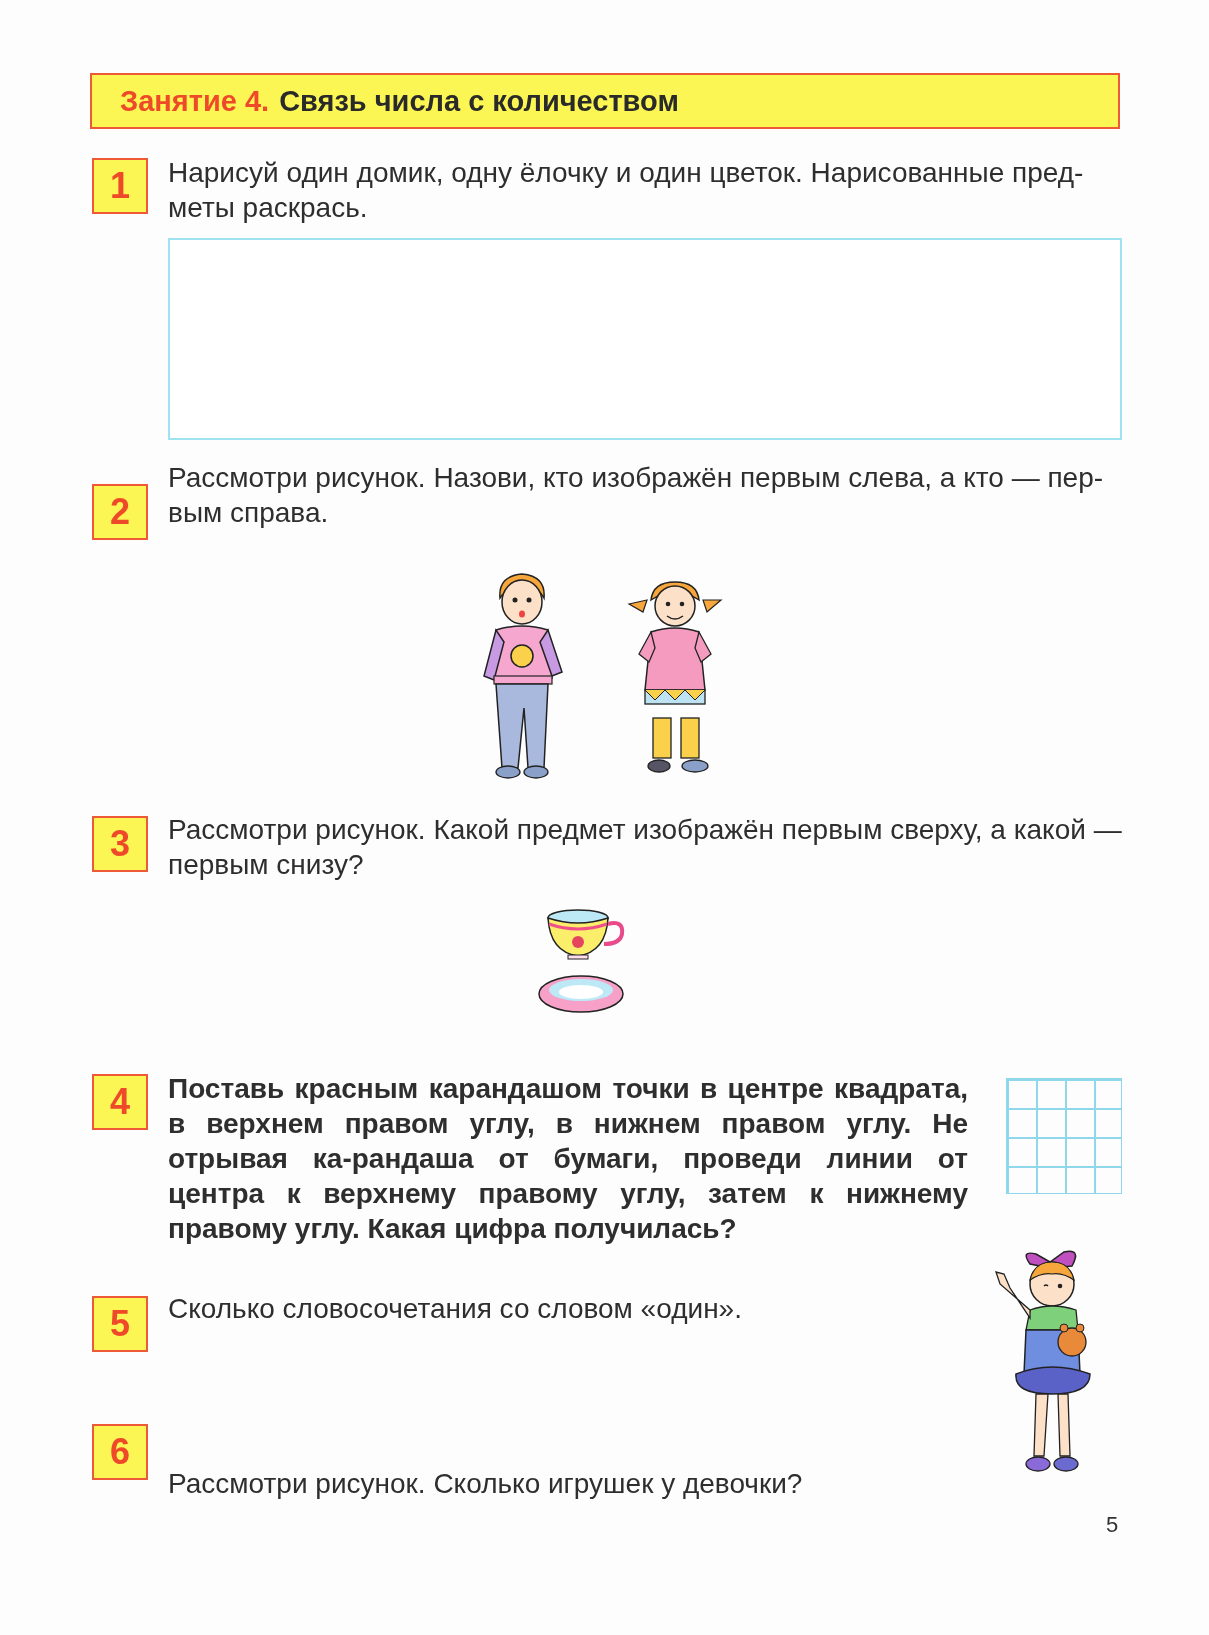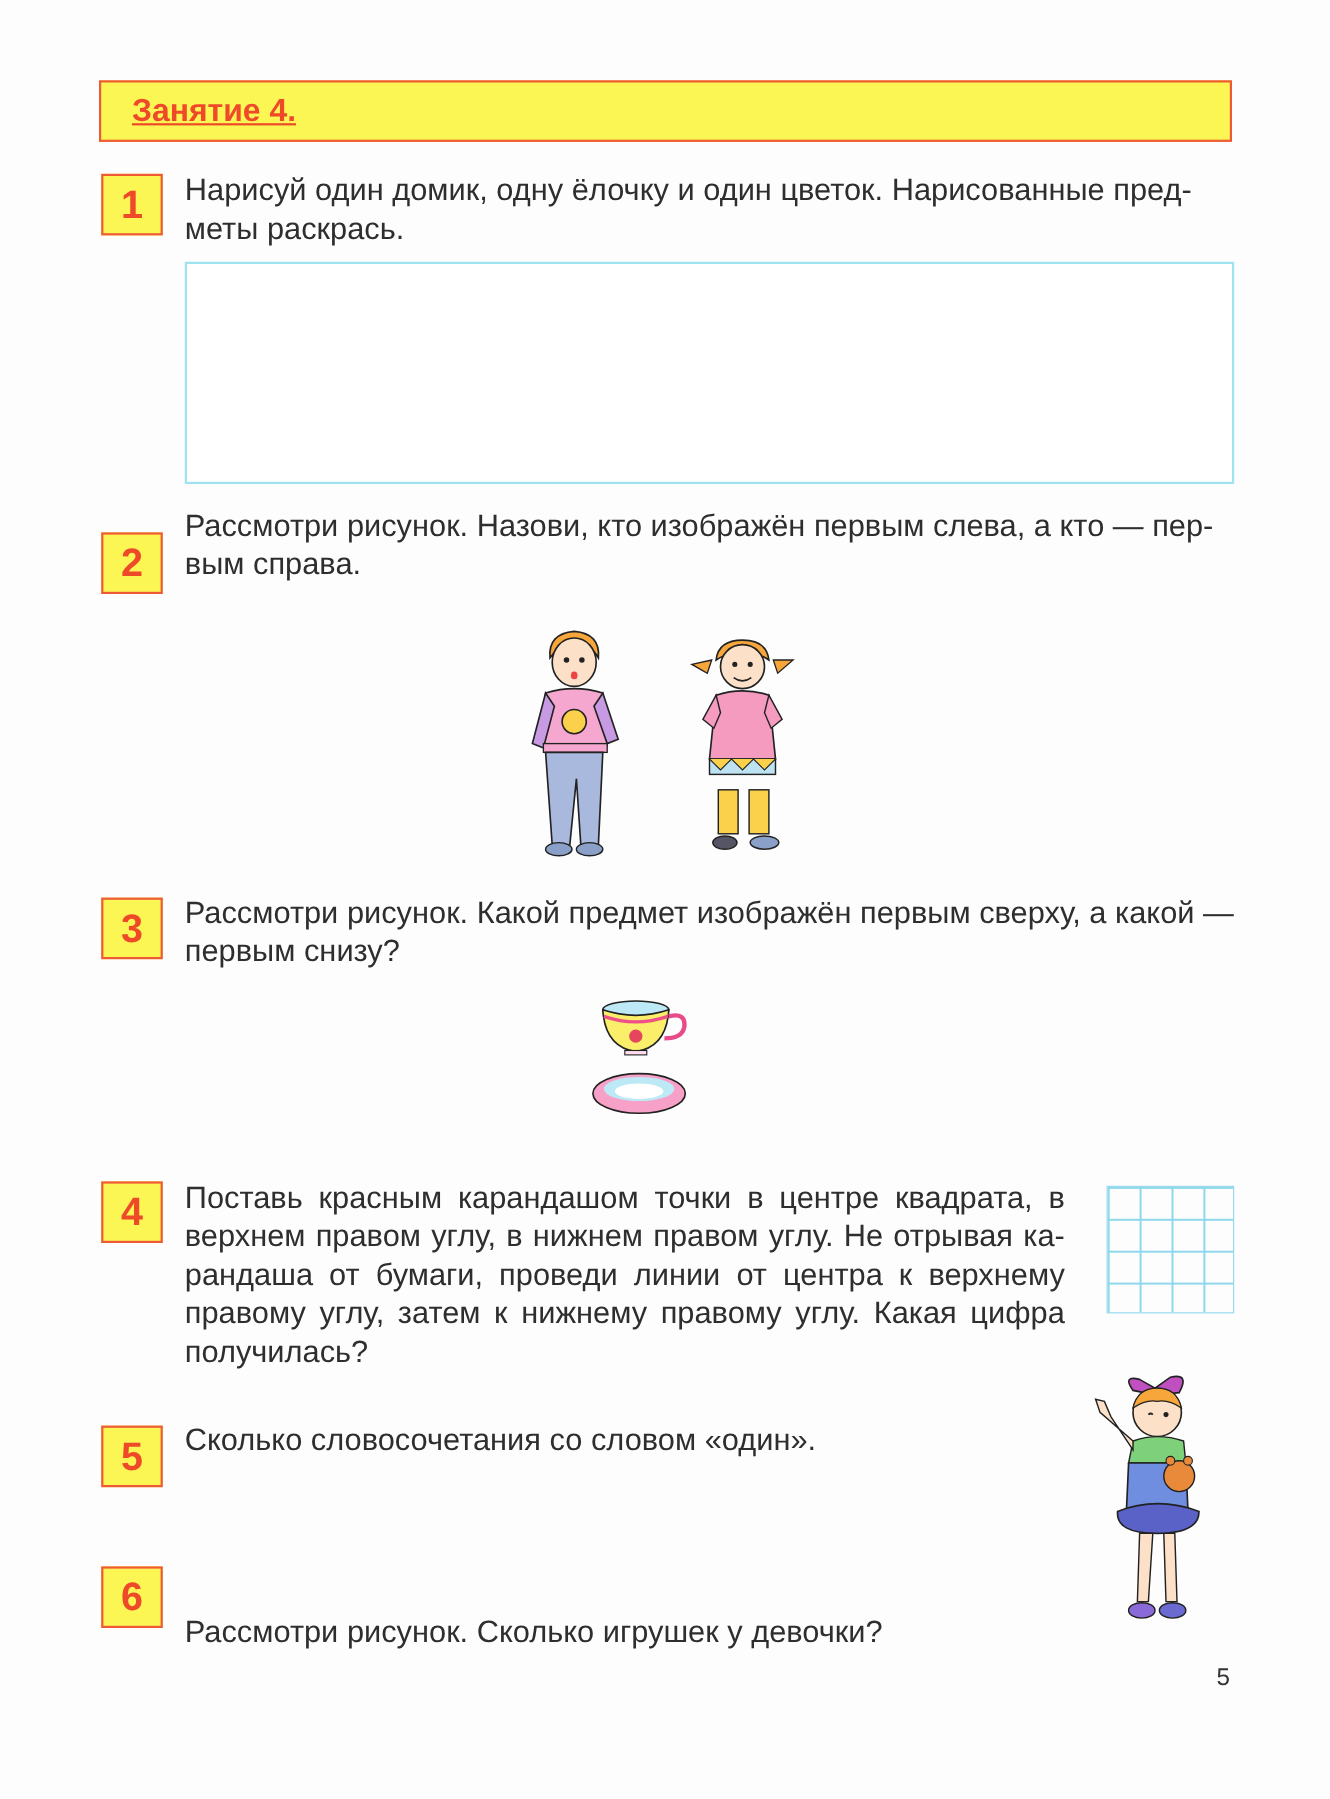--- a/index.html
+++ b/index.html
@@ -14,38 +14,38 @@
   .header-bar {
     position: absolute; left: 90px; top: 73px;
     width: 1030px; height: 56px;
     background: #fbf654;
     border: 2px solid #ee5a35;
     box-sizing: border-box;
     display: flex; align-items: center;
     padding-left: 28px;
     font-size: 29px; font-weight: bold;
   }
-  .header-num { color: #ee4a2a; margin-right: 10px; text-decoration: underline; }
+  .header-num { color: #ee4a2a; margin-right: 10px; }
   .header-title { color: #2a2a2a; }
 
   .task-badge {
     position: absolute; left: 92px;
     width: 56px; height: 56px;
     background: #fbf654;
     border: 2px solid #ee5a35;
     box-sizing: border-box;
     display: flex; align-items: center; justify-content: center;
     color: #ee4a2a; font-weight: bold; font-size: 36px;
   }
   .task-text {
     position: absolute; left: 168px;
     font-size: 28px; line-height: 35px;
     color: #2e2e2e;
   }
-  .task-text.justify { text-align: justify; }
+  .task-text.justify { text-align: justify; font-weight: bold; }
 
   .draw-box {
     position: absolute; left: 168px; top: 238px;
     width: 954px; height: 202px;
     border: 2px solid #9fe3f0;
     box-sizing: border-box;
     background: #fff;
   }
 
   .grid {
@@ -63,20 +63,21 @@
     position: absolute; left: 1106px; top: 1512px;
     font-size: 22px; color: #333;
   }
   svg { position: absolute; overflow: visible; }
 </style>
 </head>
 <body>
 
 <div class="header-bar">
   <span class="header-num">Занятие 4.</span>
+  <span class="header-title">Связь числа с количеством</span>
 </div>
 
 <div class="task-badge" style="top:158px">1</div>
 <div class="task-text" style="top:155px;width:955px;white-space:pre-line">Нарисуй один домик, одну ёлочку и один цветок. Нарисованные пред-
 меты раскрась.</div>
 <div class="draw-box"></div>
 
 <div class="task-badge" style="top:484px">2</div>
 <div class="task-text" style="top:460px;width:955px;white-space:pre-line">Рассмотри рисунок. Назови, кто изображён первым слева, а кто — пер-
 вым справа.</div>

